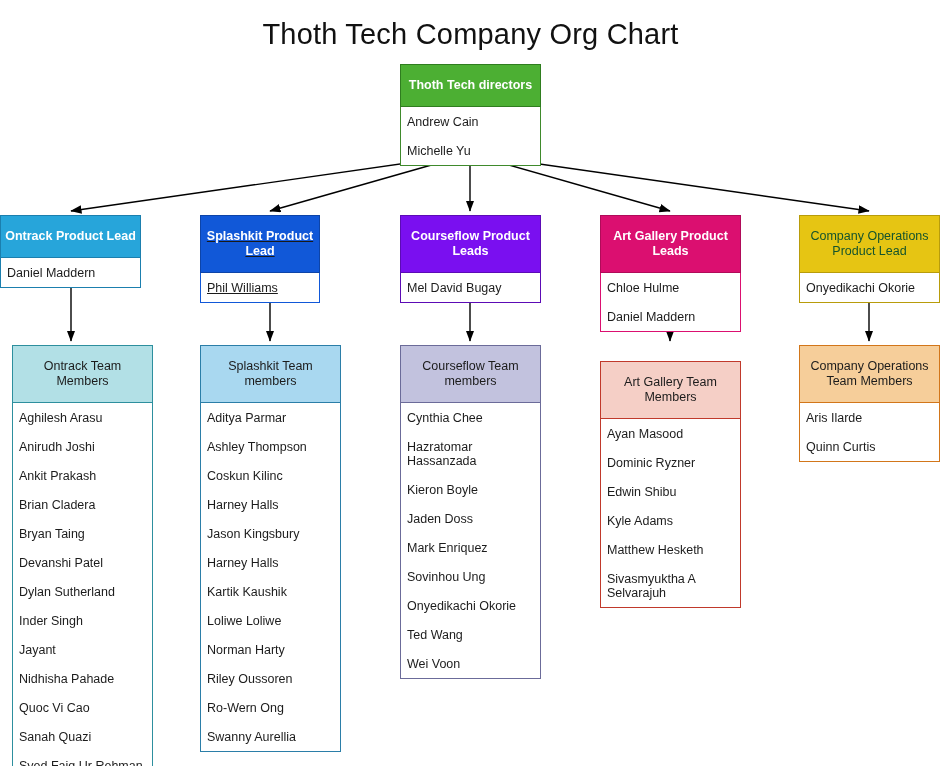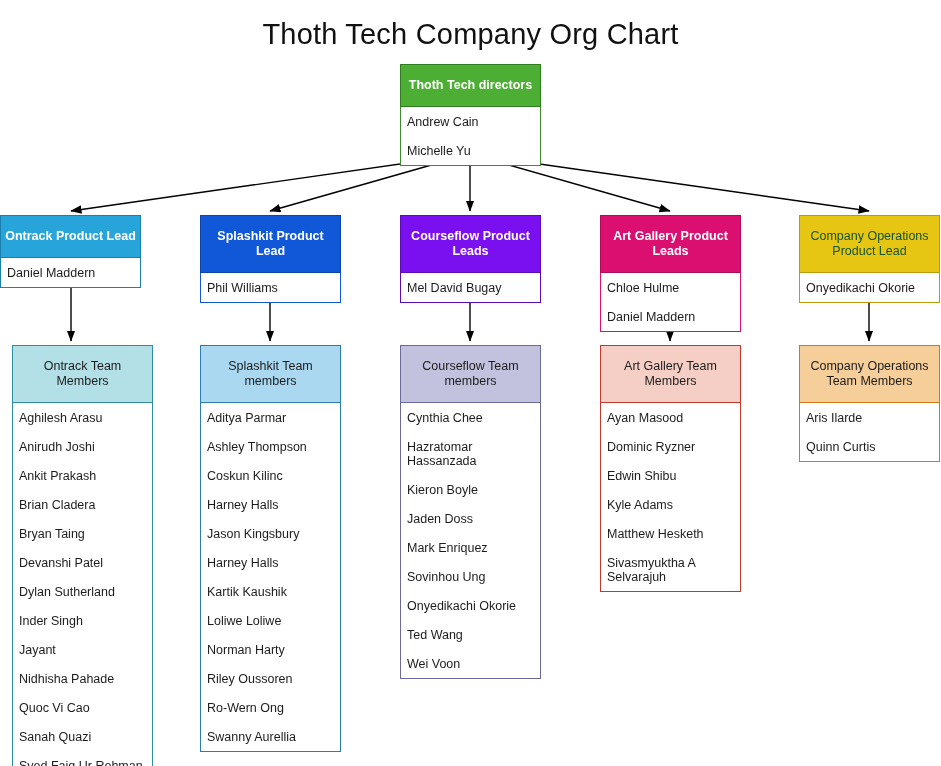--- a/index.html
+++ b/index.html
@@ -71,21 +71,21 @@
   
   #node-root { left: 400px; top: 64px; width: 141px; }
   #node-root .node-header { background: #4CAF33; color: #ffffff; border: 1px solid #2f7d1f; }
   #node-root .node-body { border-color: #3f8a2c; }
 
   
   #node-lead-ontrack { left: 0px; top: 215px; width: 141px; }
   #node-lead-ontrack .node-header { background: #27A5DA; color: #ffffff; border: 1px solid #1b7fae; }
   #node-lead-ontrack .node-body { border-color: #1b7fae; }
 
-  #node-lead-splashkit { left: 200px; top: 215px; width: 141px; }
+  #node-lead-splashkit { left: 200px; top: 215px; width: 120px; text-decoration: underline; }
   #node-lead-splashkit .node-header { background: #1158D8; color: #ffffff; border: 1px solid #0d44a8; }
   #node-lead-splashkit .node-body { border-color: #1158D8; }
 
   #node-lead-courseflow { left: 400px; top: 215px; width: 141px; }
   #node-lead-courseflow .node-header { background: #7A0FF0; color: #ffffff; border: 1px solid #5c0bb5; }
   #node-lead-courseflow .node-body { border-color: #5c0bb5; }
 
   #node-lead-artgallery { left: 600px; top: 215px; width: 141px; }
   #node-lead-artgallery .node-header { background: #DB0F70; color: #ffffff; border: 1px solid #b00b59; }
   #node-lead-artgallery .node-body { border-color: #DB0F70; }
@@ -100,21 +100,21 @@
   #node-team-ontrack .node-body { border-color: #2d8f9e; }
 
   #node-team-splashkit { left: 200px; top: 345px; width: 141px; }
   #node-team-splashkit .node-header { background: #A9D8F0; color: #1c1c1c; border: 1px solid #2b7ea8; }
   #node-team-splashkit .node-body { border-color: #2b7ea8; }
 
   #node-team-courseflow { left: 400px; top: 345px; width: 141px; }
   #node-team-courseflow .node-header { background: #C2C2DE; color: #1c1c1c; border: 1px solid #6b6b99; }
   #node-team-courseflow .node-body { border-color: #6b6b99; }
 
-  #node-team-artgallery { left: 600px; top: 345px; width: 141px; }
+  #node-team-artgallery { left: 600px; top: 361px; width: 141px; }
   #node-team-artgallery .node-header { background: #F5CFC6; color: #1c1c1c; border: 1px solid #c0392b; }
   #node-team-artgallery .node-body { border-color: #c0392b; }
 
   #node-team-companyops { left: 799px; top: 345px; width: 141px; }
   #node-team-companyops .node-header { background: #F6CE9A; color: #1c1c1c; border: 1px solid #d2761a; }
   #node-team-companyops .node-body { border-color: #d2761a; }
 </style>
 </head>
 <body>
 

